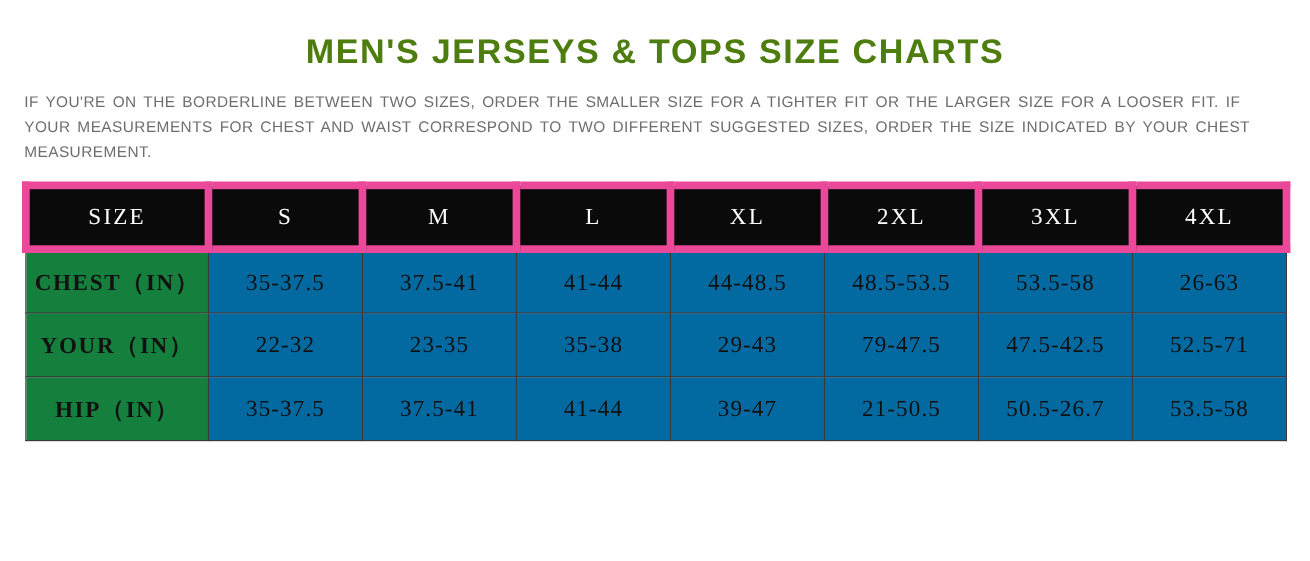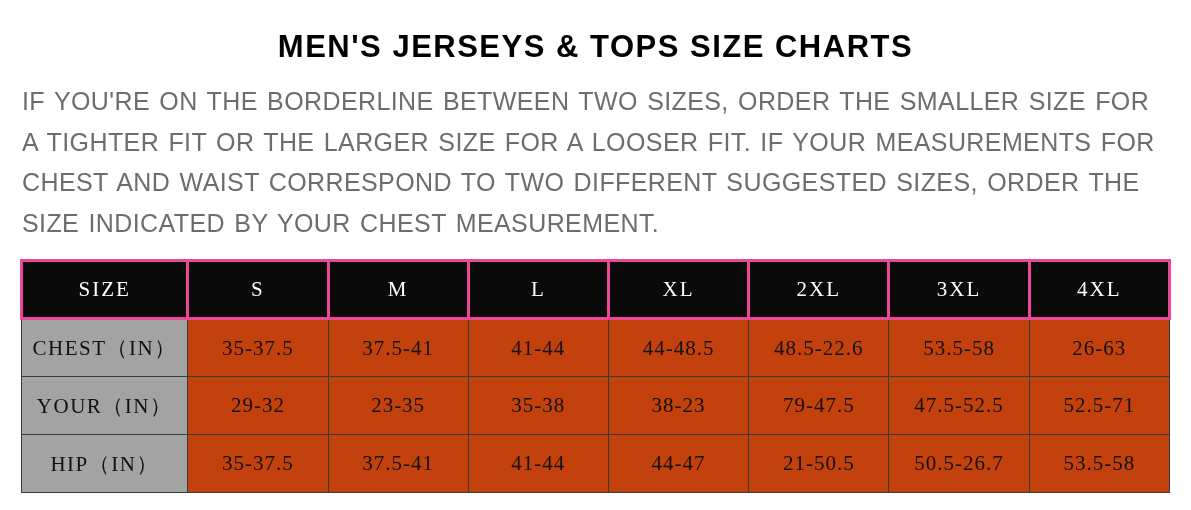--- a/index.html
+++ b/index.html
@@ -19,30 +19,30 @@
     position: relative;
     box-sizing: border-box;
     padding: 0 20px;
   }
   .title {
     text-align: center;
     font-family: "Liberation Sans", sans-serif;
     font-weight: bold;
     font-size: 31px;
     letter-spacing: 1.5px;
-    color: #000000;
+    color: #4d7c0f;
     margin: 28px 0 0 0;
     padding: 0;
     line-height: 1.2;
   }
   .intro {
     margin: 16px 0 0 0;
     padding: 0 2px;
     font-family: "Liberation Sans", sans-serif;
-    font-size: 25px;
+    font-size: 14px;
     line-height: 1.62;
     color: #6d6d6d;
     letter-spacing: 0.4px;
     text-align: left;
     word-spacing: 2px;
   }
   table.size-chart {
     border-collapse: collapse;
     width: 1151px;
     margin: 16px 0 0 0;
@@ -57,31 +57,31 @@
     font-family: "Liberation Serif", serif;
     font-size: 21px;
     letter-spacing: 1px;
     color: #111111;
     padding: 0 4px;
     box-sizing: border-box;
   }
   table.size-chart thead th {
     background: #0a0a0a;
     color: #ffffff;
-    border: 3px solid #ec4899;
+    border: 7px solid #ec4899;
     font-weight: normal;
     letter-spacing: 2px;
   }
   table.size-chart tbody th {
-    background: #a3a3a3;
-    font-weight: normal;
+    background: #15803d;
+    font-weight: bold;
     letter-spacing: 1.5px;
   }
   table.size-chart tbody td {
-    background: #c2410c;
+    background: #0369a1;
   }
   col.label-col { width: 166px; }
   col.data-col { width: 140px; }
 </style>
 </head>
 <body>
 
 <div class="page">
 
   <h1 class="title">MEN'S  JERSEYS  &amp;  TOPS SIZE  CHARTS</h1>
@@ -111,40 +111,40 @@
         <th>4XL</th>
       </tr>
     </thead>
     <tbody>
       <tr>
         <th>CHEST（IN）</th>
         <td>35-37.5</td>
         <td>37.5-41</td>
         <td>41-44</td>
         <td>44-48.5</td>
-        <td>48.5-22.6</td>
+        <td>48.5-53.5</td>
         <td>53.5-58</td>
         <td>26-63</td>
       </tr>
       <tr>
         <th>YOUR（IN）</th>
-        <td>29-32</td>
+        <td>22-32</td>
         <td>23-35</td>
         <td>35-38</td>
-        <td>38-23</td>
+        <td>29-43</td>
         <td>79-47.5</td>
-        <td>47.5-52.5</td>
+        <td>47.5-42.5</td>
         <td>52.5-71</td>
       </tr>
       <tr>
         <th>HIP（IN）</th>
         <td>35-37.5</td>
         <td>37.5-41</td>
         <td>41-44</td>
-        <td>44-47</td>
+        <td>39-47</td>
         <td>21-50.5</td>
         <td>50.5-26.7</td>
         <td>53.5-58</td>
       </tr>
     </tbody>
   </table>
 
 </div>
 
 </body></html>

